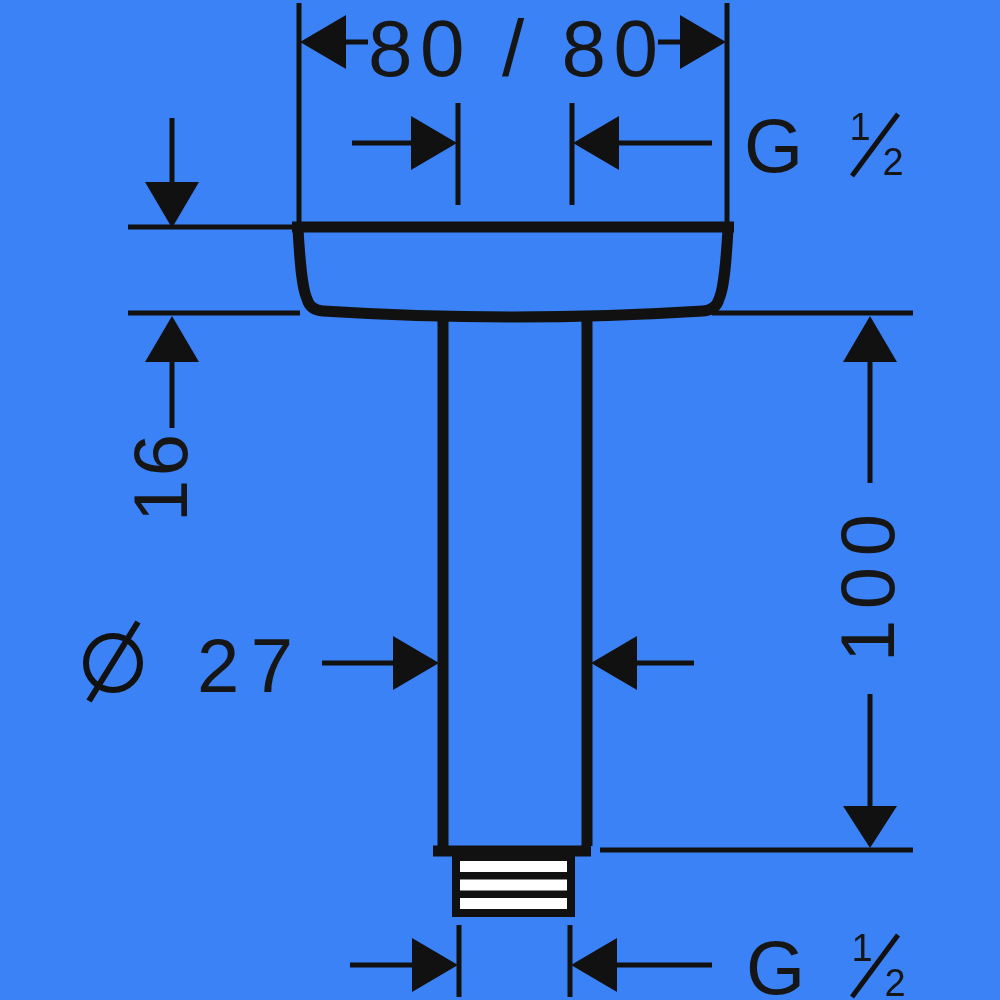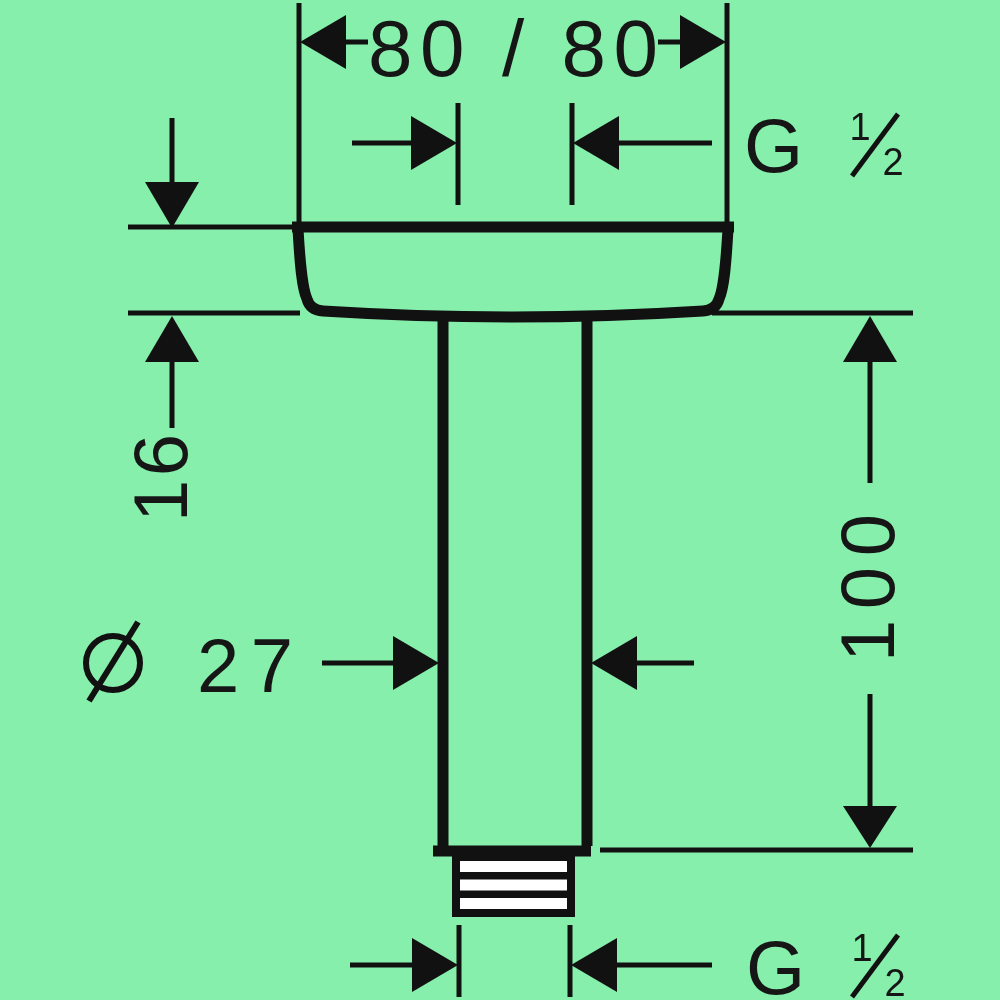--- a/index.html
+++ b/index.html
@@ -1,16 +1,16 @@
 <!DOCTYPE html>
 <html><head>
 <meta charset="utf-8">
 <style>
   html,body{margin:0;padding:0;background:#fff;}
-  .stage{position:relative;width:1000px;height:1000px;background:#86efac;overflow:hidden;}
+  .stage{position:relative;width:1000px;height:1000px;background:#3b82f6;overflow:hidden;}
   svg{display:block;}
   .ln{stroke:#111;fill:none;stroke-width:5;}
   .ln6{stroke:#111;fill:none;stroke-width:6;}
   .thick{stroke:#111;fill:none;stroke-width:11;}
   .tri{fill:#111;stroke:none;}
   .blk{fill:#111;stroke:none;}
   .wht{fill:#fff;stroke:none;}
   .txt{fill:#161616;stroke:none;font-family:"Liberation Sans","DejaVu Sans",sans-serif;font-size:76px;}
   .txt-big{font-size:80px;}
   .txt-frac{font-size:38px;}

